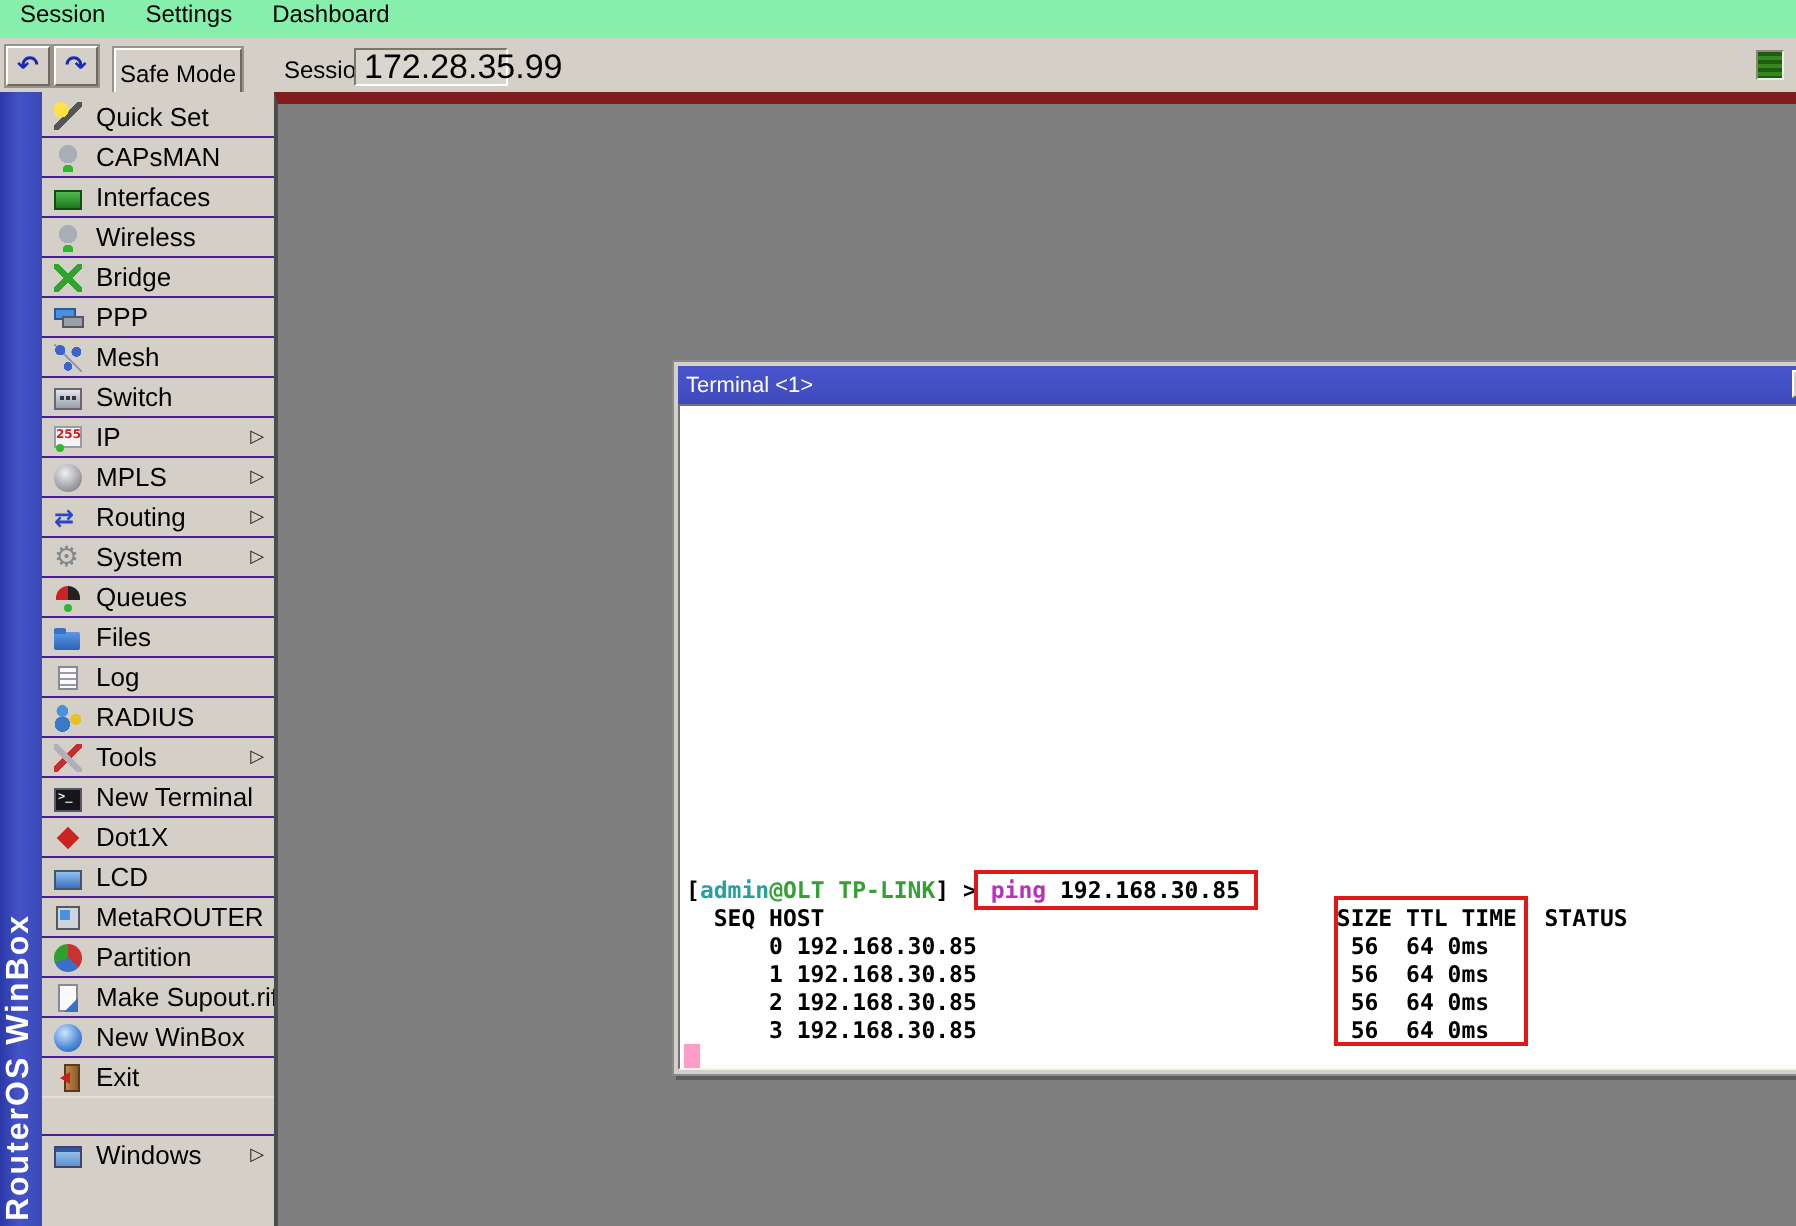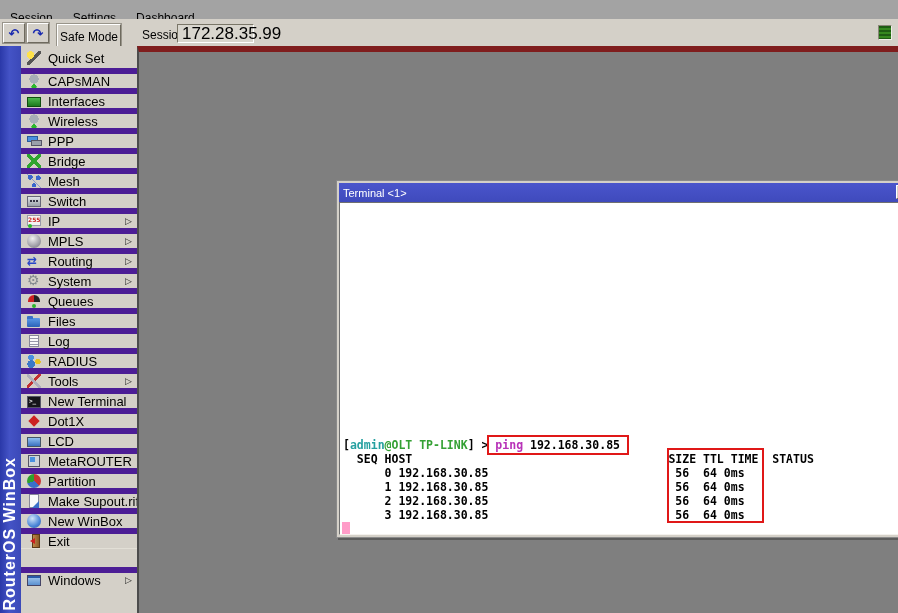--- a/index.html
+++ b/index.html
@@ -1,41 +1,41 @@
 <!DOCTYPE html>
 <html><head>
 <meta charset="utf-8">
 <style>
   *{margin:0;padding:0;box-sizing:border-box}
   html,body{width:898px;height:613px;overflow:hidden}
   body{font-family:"Liberation Sans","DejaVu Sans",sans-serif;font-size:12px;color:#000;background:#d4d0c8}
   .app{position:relative;width:898px;height:613px;background:#d4d0c8}
 
   
-  .menubar{position:absolute;left:0;top:0;right:0;height:26px;display:flex;align-items:flex-end;border-bottom:1px solid #aca89c;background:#a3a3a3}
+  .menubar{position:absolute;left:0;top:0;right:0;height:26px;display:flex;align-items:flex-start;border-bottom:1px solid #aca89c;background:#86efac}
   .menubar span{padding:0 10px;cursor:default}
 
   
   .toolbar{position:absolute;left:0;top:19px;right:0;height:27px;background:#d4d0c8}
   .tbtn{position:absolute;background:#d4d0c8;border:1px solid;border-color:#fff #6e6a5e #6e6a5e #fff;box-shadow:0 0 0 1px #98948a;display:flex;align-items:center;justify-content:center;cursor:default}
   .tbtn.small{top:4px;width:22px;height:20px;font-weight:bold;color:#1b2bb0;font-size:13px;font-family:"DejaVu Sans",sans-serif}
   #undo-btn{left:3px}
   #redo-btn{left:27px}
   #safemode-btn{left:57px;top:5px;width:64px;height:26px;font-size:12px}
   .session-label{position:absolute;left:142px;top:9px}
   .session-field{position:absolute;left:177px;top:5px;width:77px;height:19px;background:#d9d6ce;border:1px solid;border-color:#7a7668 #fff #fff #7a7668;padding:1px 4px;font-size:17px;line-height:15px}
   .conn-indicator{position:absolute;left:878px;top:25px;width:14px;height:15px;background:repeating-linear-gradient(180deg,#1e5c14 0 2px,#35881f 2px 4px);border:1px solid;border-color:#8a8678 #efede8 #efede8 #8a8678}
 
   
   .brand-strip{position:absolute;left:0;top:46px;width:21px;bottom:0;background:linear-gradient(90deg,#2a38a8 0,#4453c6 45%,#3b49b8 100%)}
   .brand-text{position:absolute;bottom:2px;left:1px;writing-mode:vertical-rl;transform:rotate(180deg);color:#fff;font-weight:bold;font-size:16px;letter-spacing:1px;white-space:nowrap}
 
   
   .sidebar{position:absolute;left:21px;top:46px;width:116px;bottom:0;background:#d4d0c8;padding-top:2px}
-  .side-item{height:20px;display:flex;align-items:center;border-top:6px solid #4c1d95;cursor:default}
+  .side-item{height:20px;display:flex;align-items:center;border-top:1px solid #4c1d95;cursor:default}
   .side-item:first-child{border-top:none}
   .side-label{font-size:13px;white-space:nowrap}
   .side-arrow{margin-left:auto;margin-right:5px;font-size:9px;color:#222;font-family:"DejaVu Sans",sans-serif}
   .side-gap{height:19px;border-top:1px solid #e2dfd6}
 
   
   .ic{position:relative;width:14px;height:14px;flex:0 0 14px;margin:0 7px 0 6px;display:inline-block}
   .ic-wand{background:radial-gradient(circle at 25% 28%,#ffe24a 0 26%,rgba(0,0,0,0) 27%),linear-gradient(135deg,rgba(0,0,0,0) 42%,#555 42% 58%,rgba(0,0,0,0) 58%)}
   .ic-gauge{background:radial-gradient(circle at 50% 92%,#2db82d 0 17%,rgba(0,0,0,0) 18%),radial-gradient(circle at 50% 36%,#a8aeb6 0 40%,rgba(0,0,0,0) 41%)}
   .ic-nic::before{content:"";position:absolute;left:0;right:0;top:3px;height:8px;background:linear-gradient(#4db84d,#1d7a1d);border:1px solid #0f4f0f}
@@ -126,26 +126,26 @@
       </div>
       <div class="side-item">
         <span class="ic ic-nic"></span>
         <span class="side-label">Interfaces</span>
       </div>
       <div class="side-item">
         <span class="ic ic-gauge"></span>
         <span class="side-label">Wireless</span>
       </div>
       <div class="side-item">
+        <span class="ic ic-bridge"></span>
+        <span class="side-label">Bridge</span>
+      </div>
+      <div class="side-item">
         <span class="ic ic-ppp"></span>
         <span class="side-label">PPP</span>
-      </div>
-      <div class="side-item">
-        <span class="ic ic-bridge"></span>
-        <span class="side-label">Bridge</span>
       </div>
       <div class="side-item">
         <span class="ic ic-mesh"></span>
         <span class="side-label">Mesh</span>
       </div>
       <div class="side-item">
         <span class="ic ic-switch"></span>
         <span class="side-label">Switch</span>
       </div>
       <div class="side-item">

